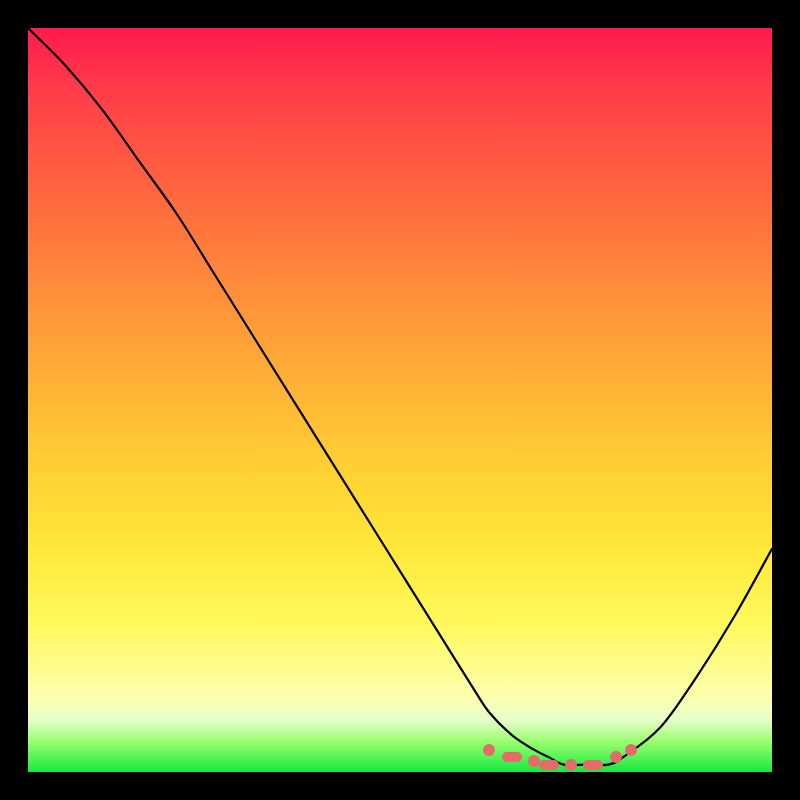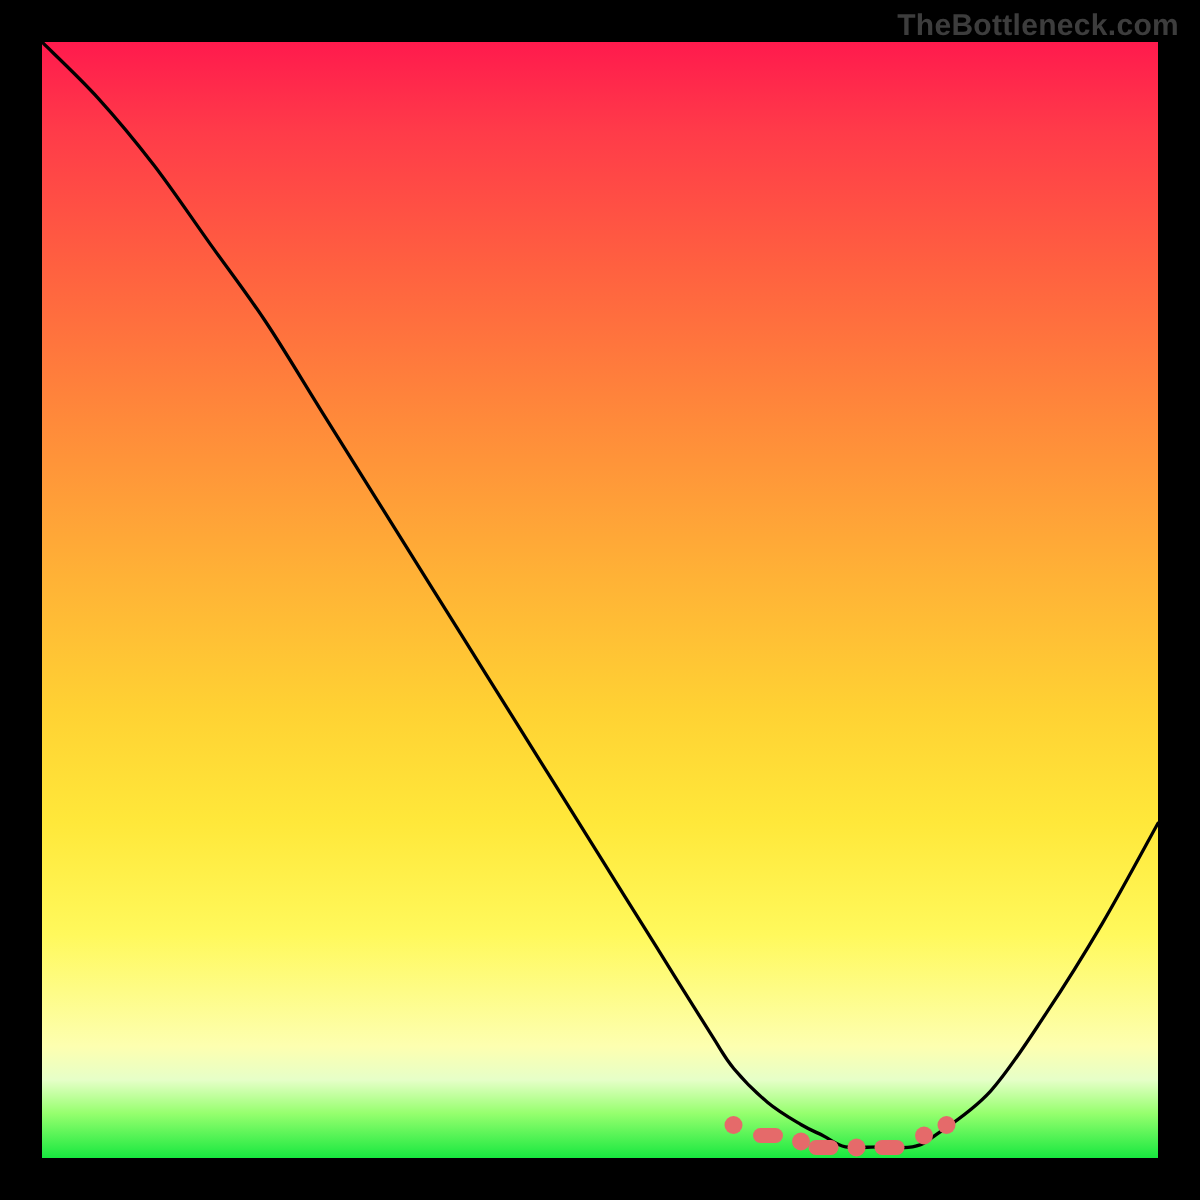--- a/index.html
+++ b/index.html
@@ -69,21 +69,20 @@
   .dot, .dash {
     position: absolute;
     background: #e56a6a;
     border-radius: 10px;
   }
 </style>
 </head>
 <body>
 
 <div class="frame">
-  <div class="attr">TheBottleneck.com</div>
 
   <div class="plot">
 
     <svg class="curve" viewBox="0 0 744 744" preserveAspectRatio="none">
 
       <path id="curvePath" fill="none" stroke="#000" stroke-width="2.2" stroke-linecap="round" stroke-linejoin="round" d="M 0,0 C 6.2,6.200000000000007 24.800000000000004,23.560000000000038 37.2,37.200000000000045 C 49.6,50.84000000000005 62.00000000000001,65.72000000000003 74.4,81.84000000000003 C 86.80000000000001,97.96000000000004 99.19999999999999,116.56000000000007 111.6,133.92000000000007 C 124,151.28000000000006 136.4,167.4 148.8,186 C 161.20000000000002,204.6 173.6,225.67999999999998 186,245.51999999999998 C 198.4,265.36 210.79999999999998,285.20000000000005 223.2,305.04 C 235.6,324.88 247.99999999999997,344.72 260.4,364.56 C 272.79999999999995,384.4 285.20000000000005,404.24 297.6,424.08 C 310,443.91999999999996 322.40000000000003,463.76 334.8,483.6 C 347.2,503.44000000000005 359.6,523.28 372,543.12 C 384.4,562.96 396.80000000000007,582.8 409.20000000000005,602.64 C 421.6,622.48 437.71999999999997,648.52 446.4,662.16 C 455.08,675.8 455.08,677.04 461.28,684.48 C 467.47999999999996,691.9200000000001 476.16,700.5999999999999 483.6,706.8 C 491.04,713 499.72,717.9599999999999 505.92,721.68 C 512.12,725.4 515.8399999999999,726.64 520.8,729.12 C 525.76,731.6 529.4799999999999,735.3199999999999 535.68,736.56 C 541.88,737.8 550.56,736.56 558,736.56 C 565.44,736.56 574.12,737.8 580.32,736.56 C 586.5200000000001,735.3199999999999 586.5200000000001,735.3199999999999 595.2,729.12 C 603.88,722.9200000000001 620,713 632.4,699.36 C 644.8,685.72 657.2,665.88 669.6,647.28 C 682,628.68 694.4,608.84 706.8,587.76 C 719.1999999999999,566.68 737.8,531.9599999999999 744,520.8"></path>
     </svg>
 
     <div class="dots" id="dots">
         <div class="dot" style="width: 12px; height: 12px; left: 455.28px; top: 715.68px;"></div>

